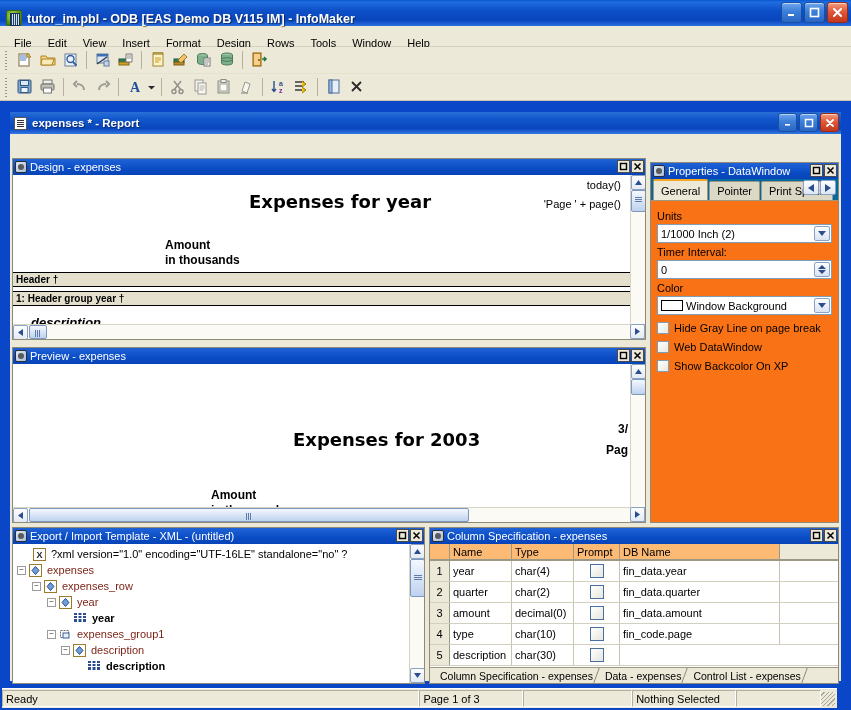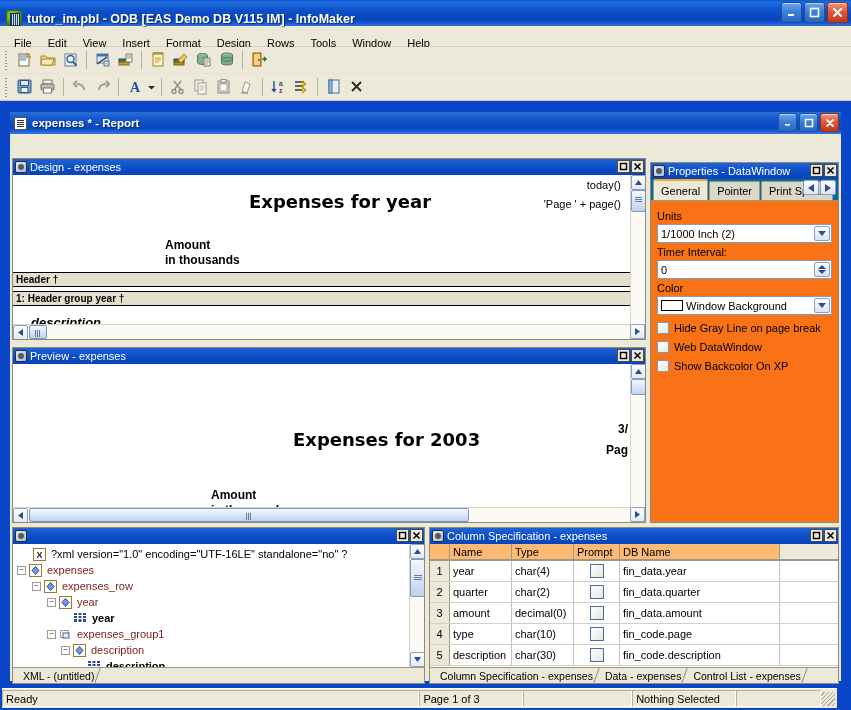--- a/index.html
+++ b/index.html
@@ -674,20 +674,21 @@
           <div class="pcheck">
             <span class="cbx"></span>
             <span>Show Backcolor On XP</span>
           </div>
         </div>
       </div>
 
       <div class="pane" style="left:2px;top:393px;width:413px;height:157px;">
         <div class="pane-title">
           <div class="p-ico"></div>
+          <div class="p-text">Export / Import Template - XML - (untitled)</div>
           <div class="pane-btns">
             <div class="pbtn">
               <svg width="9" height="9" viewBox="0 0 9 9">
                   <rect x="1.5" y="1.5" width="6" height="6" fill="none" stroke="#000" stroke-width="1.4"></rect>
                 </svg>
             </div>
             <div class="pbtn">
               <svg width="9" height="9" viewBox="0 0 9 9">
                   <path d="M1.5 1.5 L7.5 7.5 M7.5 1.5 L1.5 7.5" stroke="#000" stroke-width="1.5"></path>
                 </svg>
@@ -801,26 +802,20 @@
               <div style="margin:15px auto 0;width:8px;height:6px;
                    background:repeating-linear-gradient(180deg,#5d7da8 0 1px,transparent 1px 2px);"></div>
             </div>
             <div class="sb-arrow" style="position:absolute;bottom:0;left:0;">
               <svg width="7" height="5" viewBox="0 0 7 5">
                   <path d="M3.5 5L0 0h7z" fill="#2a4d8f"></path>
                 </svg>
             </div>
           </div>
         </div>
-        <div class="tabstrip">
-          <div class="btab">
-            <span>XML - (untitled)</span>
-            <span class="sep"></span>
-          </div>
-        </div>
       </div>
 
       <div class="pane" style="left:419px;top:393px;width:410px;height:157px;">
         <div class="pane-title">
           <div class="p-ico"></div>
           <div class="p-text">Column Specification - expenses</div>
           <div class="pane-btns">
             <div class="pbtn">
               <svg width="9" height="9" viewBox="0 0 9 9">
                   <rect x="1.5" y="1.5" width="6" height="6" fill="none" stroke="#000" stroke-width="1.4"></rect>
@@ -884,21 +879,20 @@
               <div class="gcell c-db">fin_code.page</div>
             </div>
 
             <div class="grow">
               <div class="gcell gnum">5</div>
               <div class="gcell c-name">description</div>
               <div class="gcell c-type">char(30)</div>
               <div class="gcell c-prompt">
                   <span class="pmt"></span>
                 </div>
-              <div class="gcell c-db">fin_code.description</div>
             </div>
 
           </div>
         </div>
         <div class="tabstrip">
           <div class="btab">
             <span>Column Specification - expenses</span>
             <span class="sep"></span>
           </div>
           <div class="btab">

